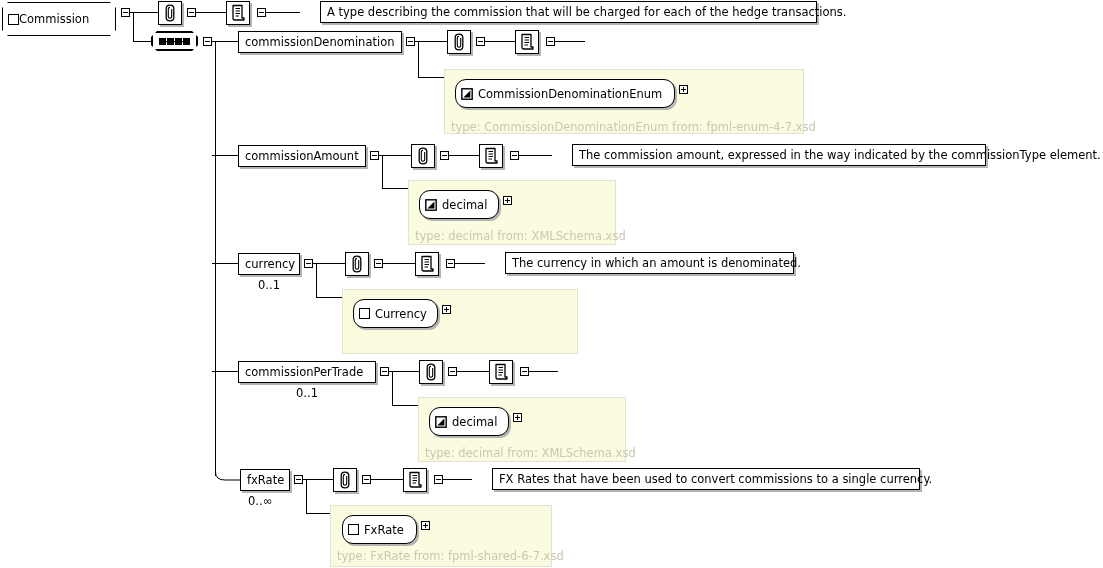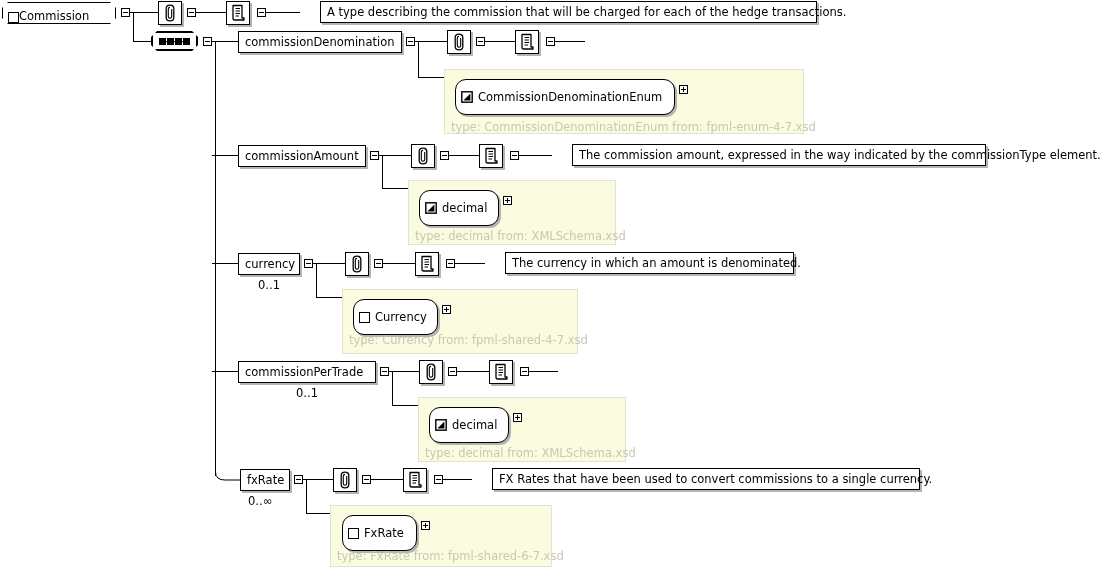--- a/index.html
+++ b/index.html
@@ -61,38 +61,38 @@
     white-space: nowrap;
     font-size: 11.5px;
     margin-left: 20px;
   }
   
   .roundnode {
     position: absolute;
     box-sizing: border-box;
     border: 1px solid #000000;
     background: #ffffff;
-    height: 36px;
+    height: 29px;
     border-radius: 11px;
     display: flex;
     align-items: center;
     padding: 0 9px 0 5px;
     white-space: nowrap;
     font-size: 11.5px;
   }
   .roundnode .lbl { margin-left: 5px; }
   
   .octnode {
     position: absolute;
     box-sizing: border-box;
     border: 1px solid #000000;
     background: #ffffff;
-    height: 22px;
+    height: 34px;
     display: flex;
-    align-items: flex-end;
+    align-items: center;
     padding: 0 9px 0 5px;
     white-space: nowrap;
     font-size: 11.5px;
     clip-path: polygon(0 6px, 6px 0, calc(100% - 6px) 0, 100% 6px, 100% calc(100% - 6px), calc(100% - 6px) 100%, 6px 100%, 0 calc(100% - 6px));
   }
   
   .sq-icon {
     width: 11px; height: 11px;
     border: 1.5px solid #000;
     background: #fff;
@@ -382,21 +382,20 @@
 
   <div class="vline" style="left:316px; top:263px; height:34px;"></div>
   <div class="hline" style="left:316px; top:297px; width:30px;"></div>
 
   <div class="typebox" style="left:342px; top:289px; width:236px; height:65px;"></div>
   <div class="roundnode shadow" style="left:353px; top:299px; width:85px;">
     <span class="sq-icon"></span>
     <span class="lbl">Currency</span>
   </div>
   <div class="toggle plus" style="left:442px; top:305px;"></div>
-  <div class="typelabel" style="left:349px; top:333px;">type: Currency from: fpml-shared-4-7.xsd</div>
 
   <div class="hline" style="left:212px; top:371px; width:26px;"></div>
   <div class="rectnode shadow" style="left:238px; top:361px; width:138px;">
     <span>commissionPerTrade</span>
   </div>
   <div class="card" style="left:296px; top:386px;">0..1</div>
   <div class="toggle" style="left:380px; top:367px;"></div>
   <div class="hline" style="left:389px; top:371px; width:30px;"></div>
 
   <div class="iconbox shadow" style="left:419px; top:360px;">

